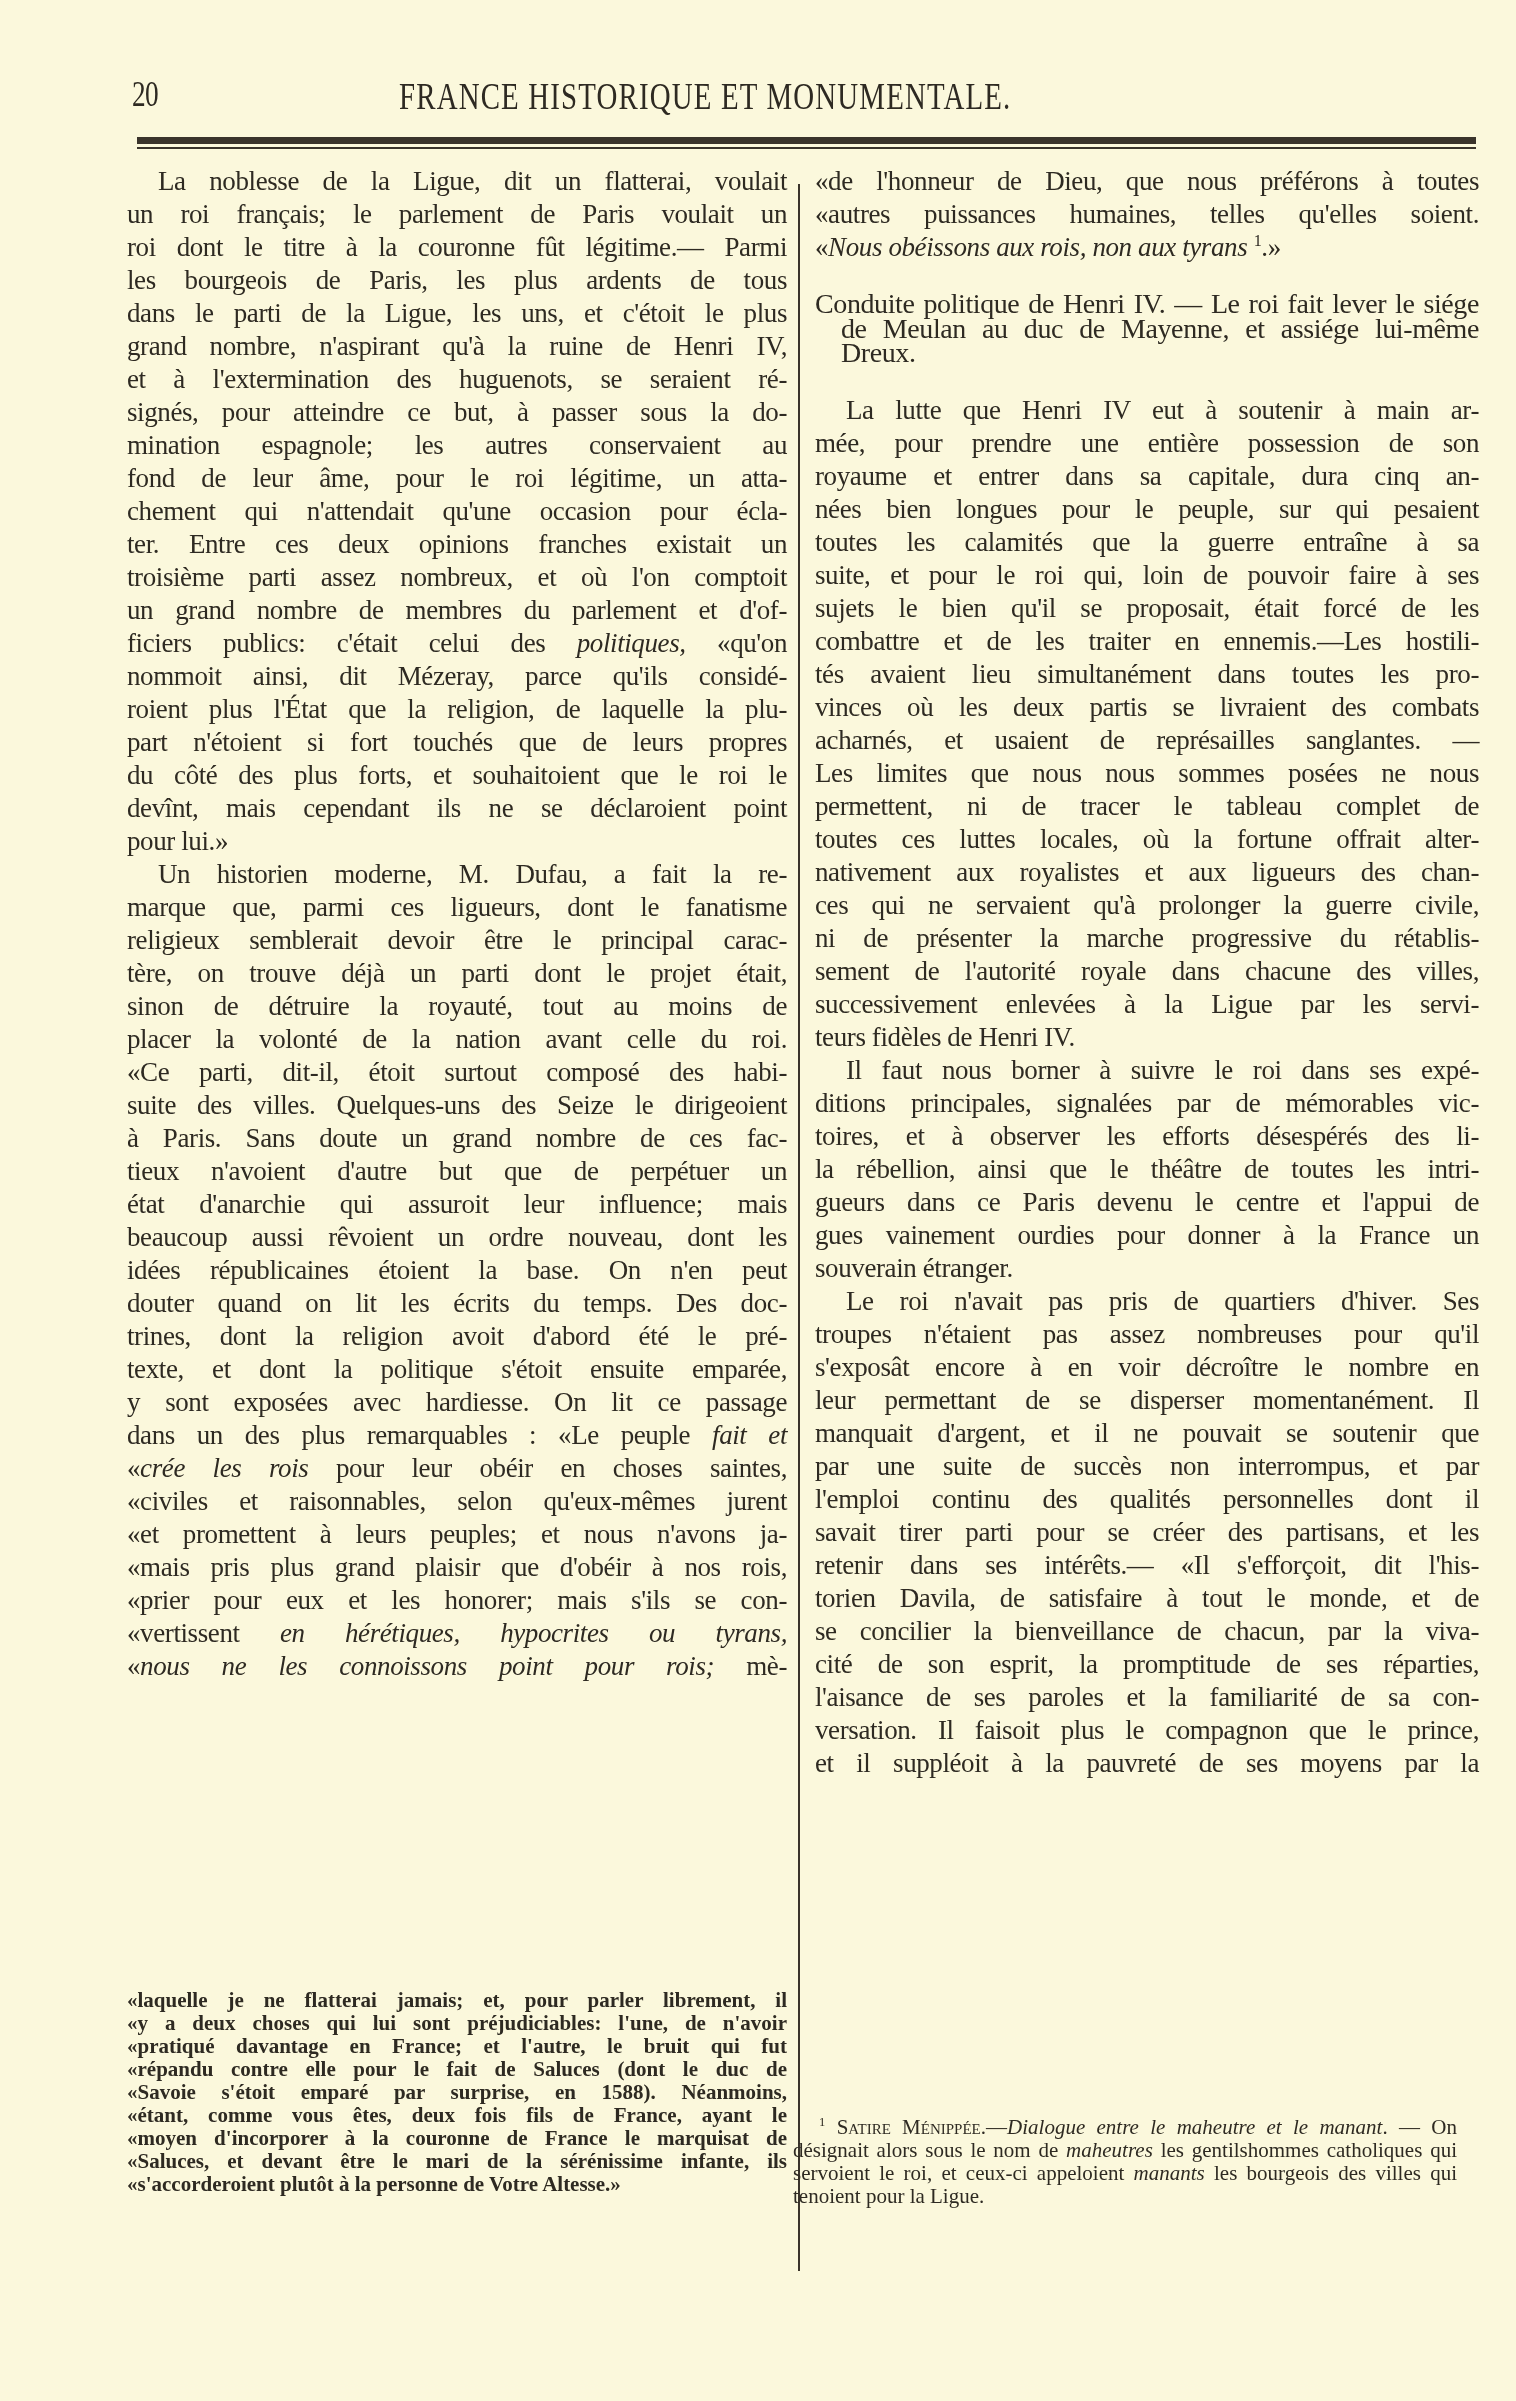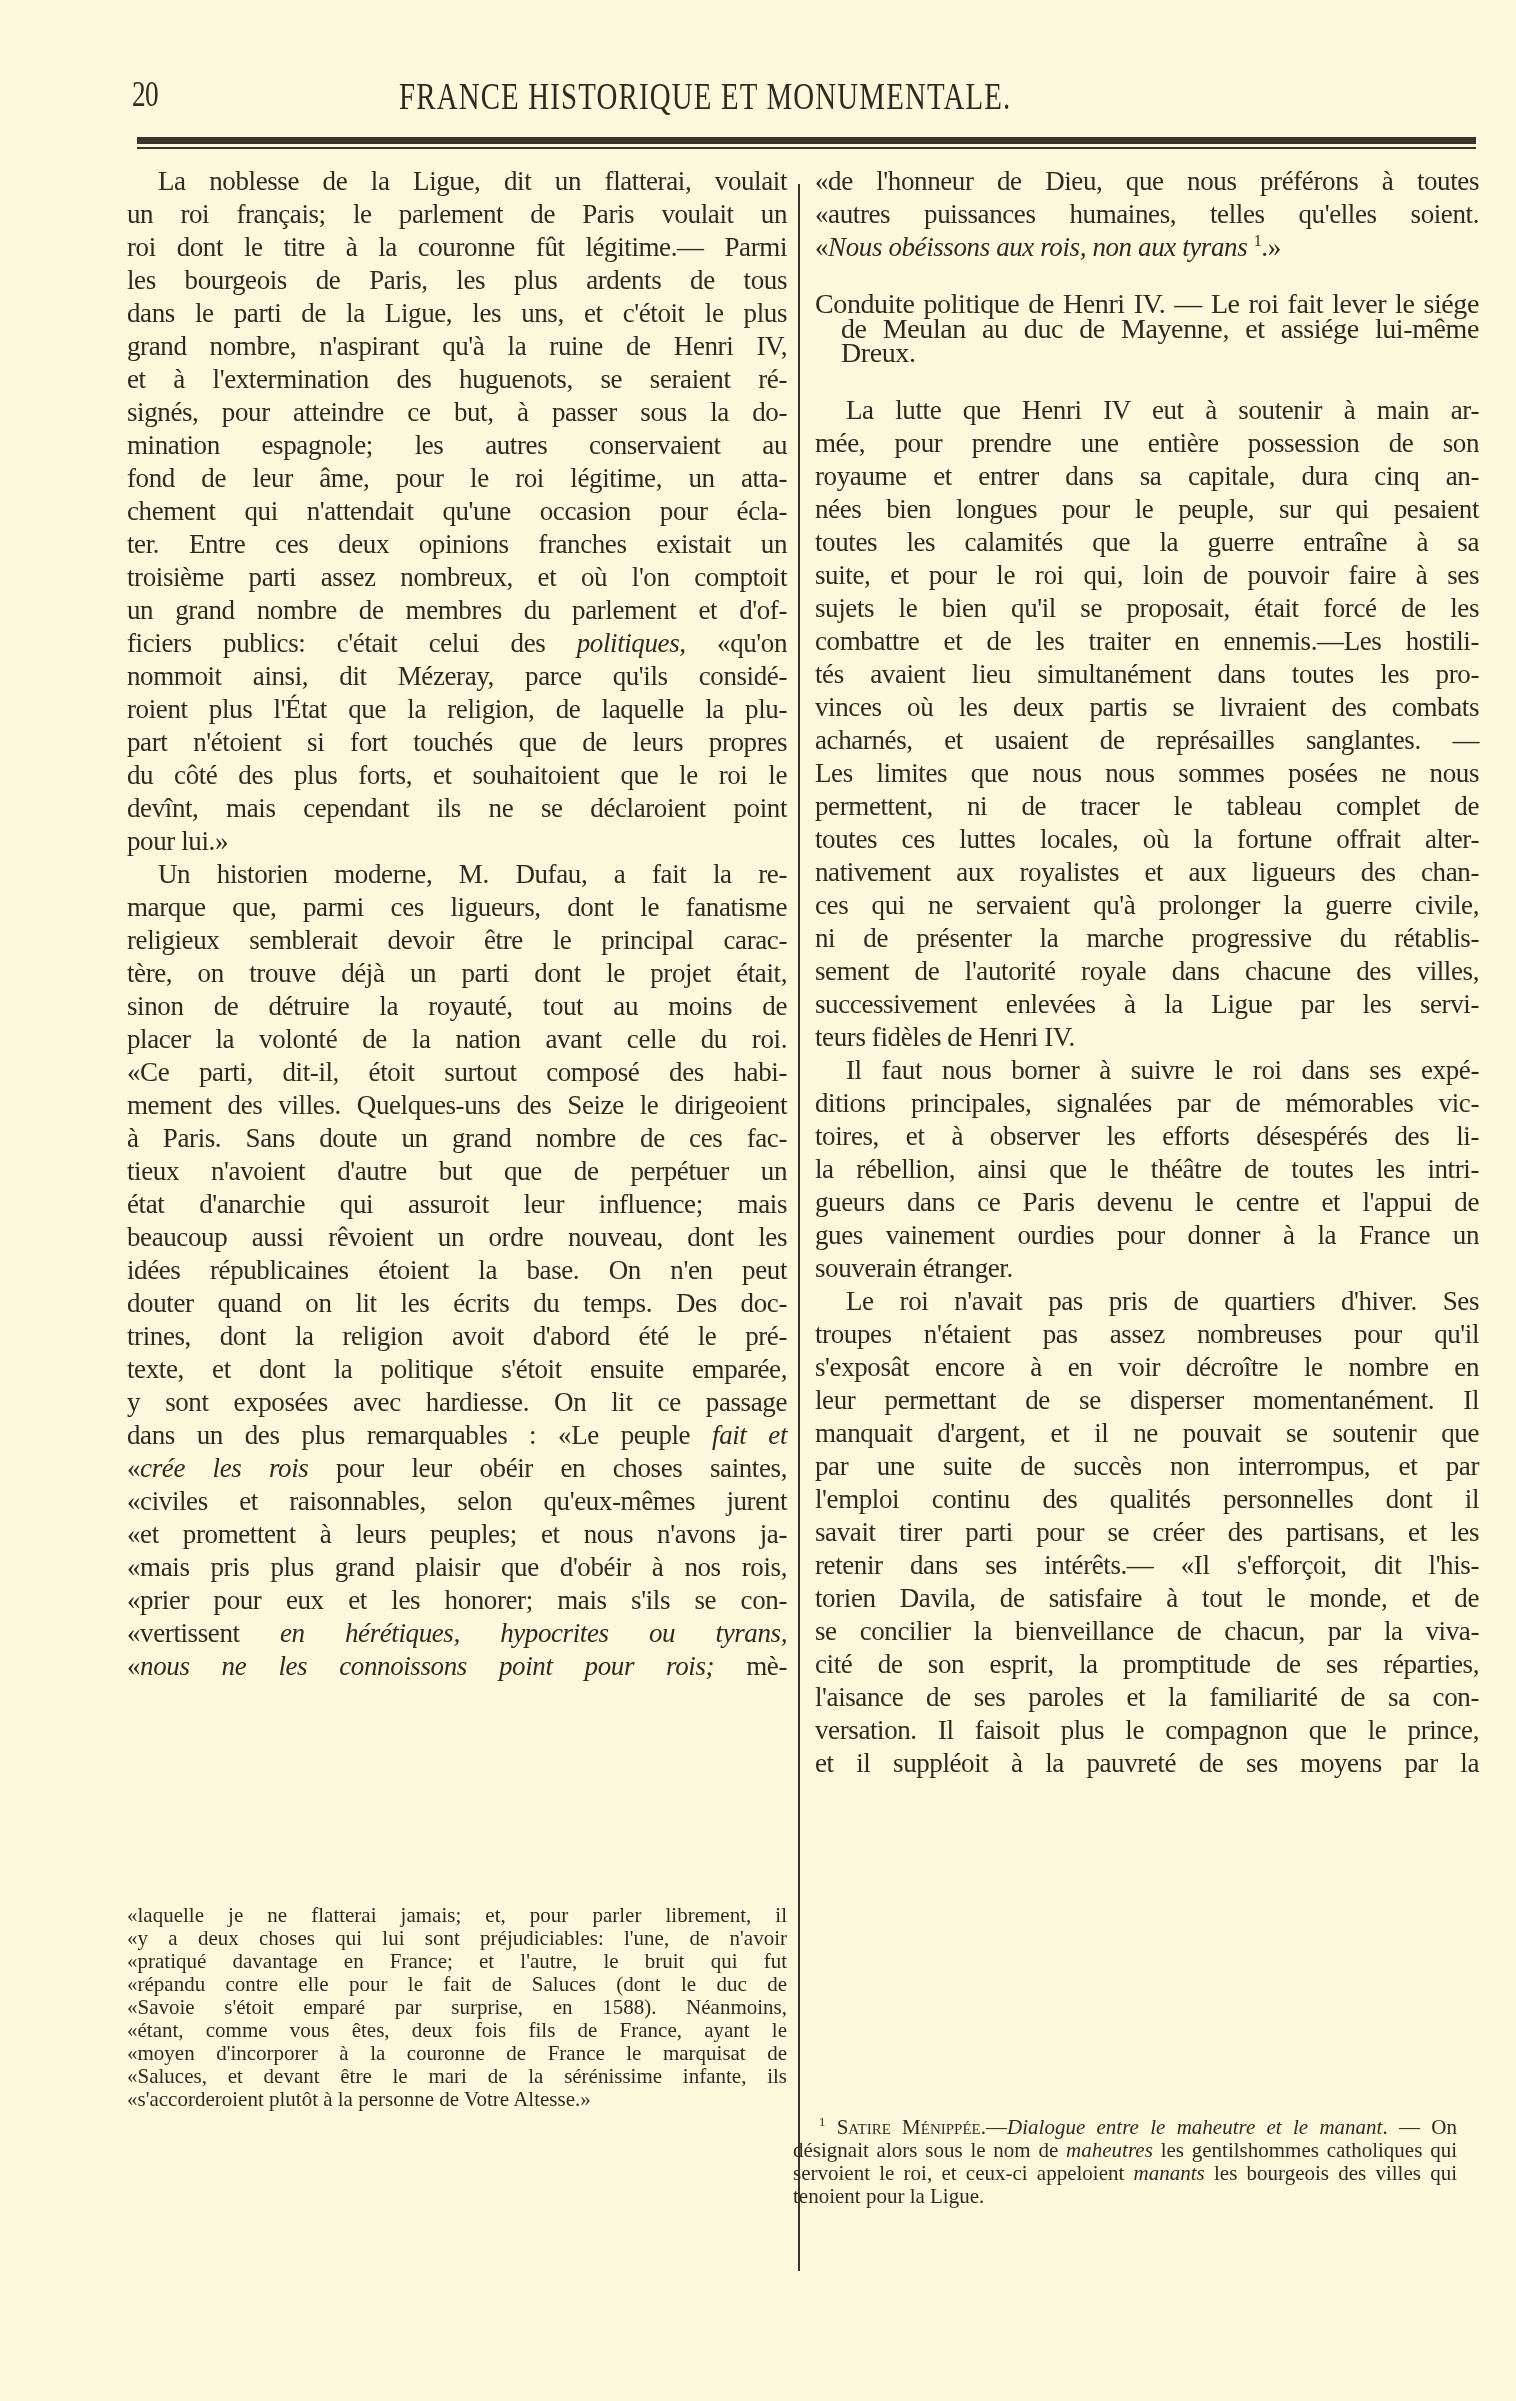--- a/index.html
+++ b/index.html
@@ -47,21 +47,21 @@
   .line { display: block; text-align-last: justify; white-space: nowrap; }
   .line.last { text-align-last: left; }
   .sidenote {
     font-size: 28px; line-height: 24.6px; margin-top: 28px; margin-bottom: 28px;
   }
   .sidenote .line { text-align-last: justify; }
   .sidenote .hang { padding-left: 26px; }
   .footnote {
     font-size: 21px; line-height: 23px;
   }
-  .footnote-left { position: absolute; left: 127px; top: 1904px; width: 660px; }
+  .footnote-left { position: absolute; left: 127px; top: 1989px; width: 660px; font-weight: bold; }
   .footnote-right { position: absolute; left: 793px; top: 2116px; width: 664px; }
   .smallcaps { font-variant: small-caps; }
   i { font-style: italic; }
   .sup { font-size: 60%; vertical-align: super; line-height: 0; }
 </style>
 </head>
 <body>
 
 <div class="page-number">20</div>
 <div class="running-title">FRANCE HISTORIQUE ET MONUMENTALE.</div>
@@ -91,21 +91,21 @@
   <span class="line">du côté des plus forts, et souhaitoient que le roi le</span>
   <span class="line">devînt, mais cependant ils ne se déclaroient point</span>
   <span class="line last">pour lui.»</span>
   <span class="line indent">Un historien moderne, M. Dufau, a fait la re-</span>
   <span class="line">marque que, parmi ces ligueurs, dont le fanatisme</span>
   <span class="line">religieux semblerait devoir être le principal carac-</span>
   <span class="line">tère, on trouve déjà un parti dont le projet était,</span>
   <span class="line">sinon de détruire la royauté, tout au moins de</span>
   <span class="line">placer la volonté de la nation avant celle du roi.</span>
   <span class="line">«Ce parti, dit-il, étoit surtout composé des habi-</span>
-  <span class="line">mement des villes. Quelques-uns des Seize le dirigeoient</span>
+  <span class="line">suite des villes. Quelques-uns des Seize le dirigeoient</span>
   <span class="line">à Paris. Sans doute un grand nombre de ces fac-</span>
   <span class="line">tieux n'avoient d'autre but que de perpétuer un</span>
   <span class="line">état d'anarchie qui assuroit leur influence; mais</span>
   <span class="line">beaucoup aussi rêvoient un ordre nouveau, dont les</span>
   <span class="line">idées républicaines étoient la base. On n'en peut</span>
   <span class="line">douter quand on lit les écrits du temps. Des doc-</span>
   <span class="line">trines, dont la religion avoit d'abord été le pré-</span>
   <span class="line">texte, et dont la politique s'étoit ensuite emparée,</span>
   <span class="line">y sont exposées avec hardiesse. On lit ce passage</span>
   <span class="line"><span>dans un des plus remarquables : «Le peuple</span> <i>fait et</i></span>

